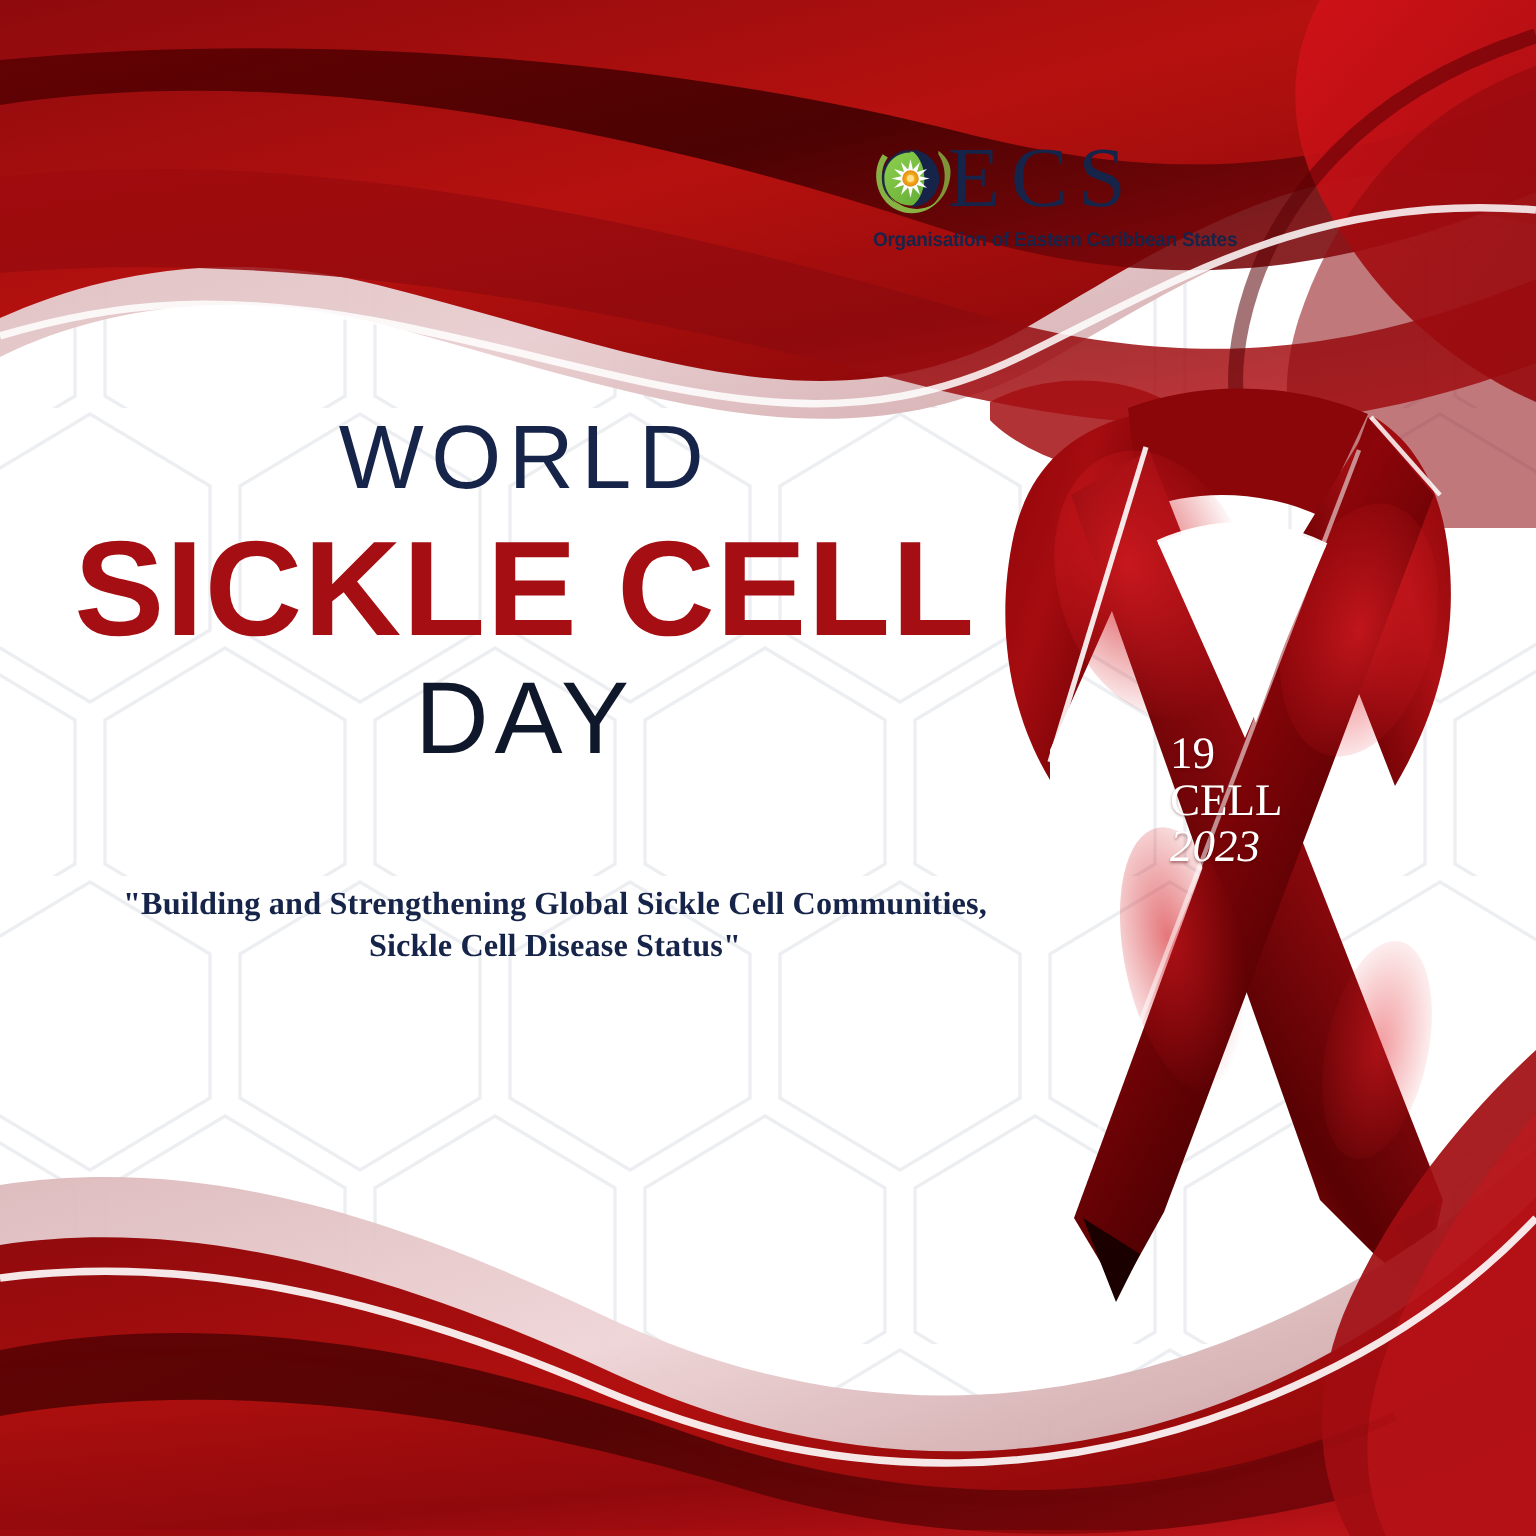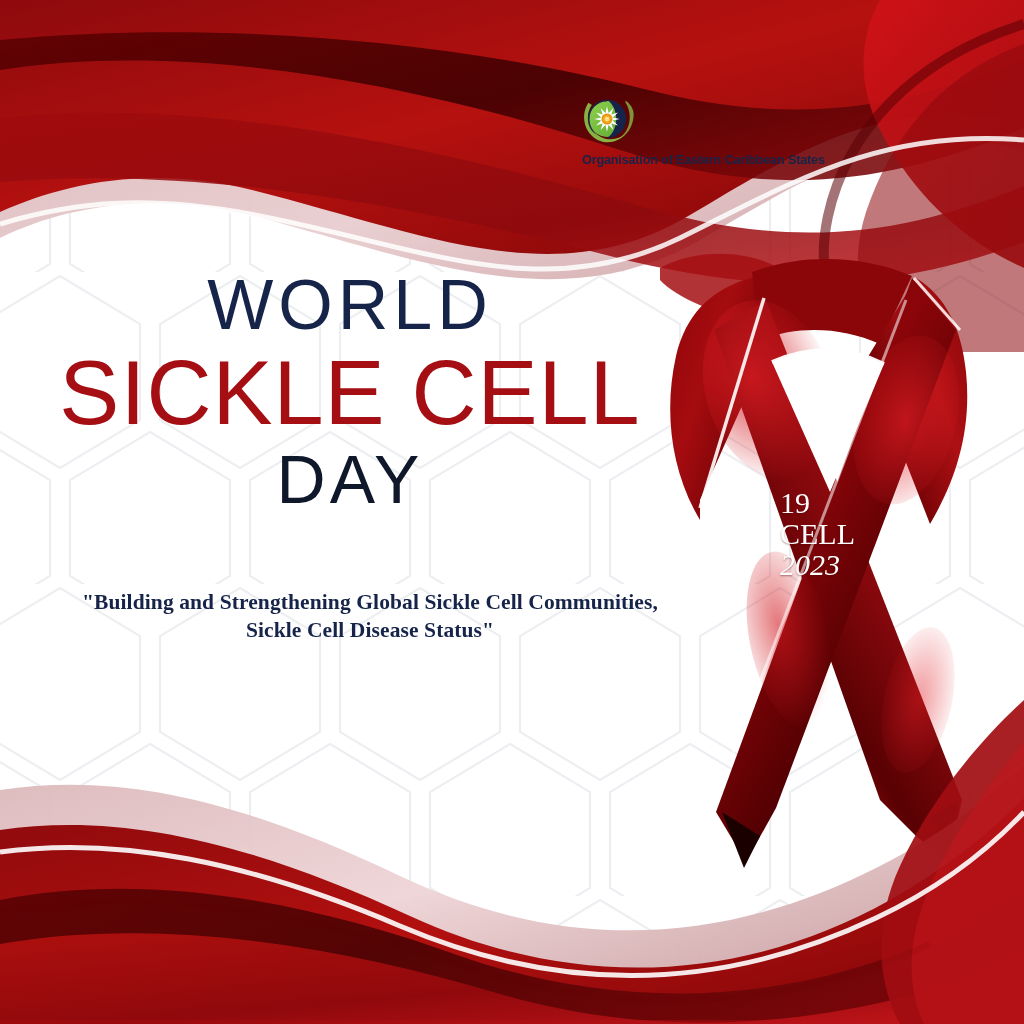--- a/index.html
+++ b/index.html
@@ -61,31 +61,31 @@
 
   
   .headline{
     position:absolute;
     left:0;top:263px;
     width:700px;
     text-align:center;
   }
   .hl-world{
     font-family:"Liberation Sans", sans-serif;
-    font-size:70px;
+    font-size:60px;
     line-height:84px;
     font-weight:normal;
     letter-spacing:5px;
     color:#16244a;
   }
   .hl-sickle{
     font-family:"Liberation Sans", sans-serif;
     font-size:90px;
     line-height:96px;
-    font-weight:normal;
+    font-weight:bold;
     letter-spacing:1px;
     color:#a50f13;
     margin-top:-2px;
   }
   .hl-day{
     font-family:"Liberation Sans", sans-serif;
     font-size:68px;
     line-height:84px;
     font-weight:normal;
     letter-spacing:4px;
@@ -381,20 +381,21 @@
                 <polygon points="0,-22 3.2,-8 -3.2,-8" transform="rotate(300)"></polygon>
                 <polygon points="0,-22 3.2,-8 -3.2,-8" transform="rotate(330)"></polygon>
               </g>
             </g>
           </g>
 
           <circle cx="50" cy="50" r="9.5" fill="url(#gsun)"></circle>
           <circle cx="50" cy="50" r="4" fill="#ffe08a"></circle>
         </svg>
       </span>
+      <span class="logo-word">ECS</span>
     </div>
     <div class="logo-sub">Organisation of Eastern Caribbean States</div>
   </div>
 
   <div class="headline">
     <div class="hl-world">WORLD</div>
     <div class="hl-sickle">SICKLE CELL</div>
     <div class="hl-day">DAY</div>
   </div>
 

